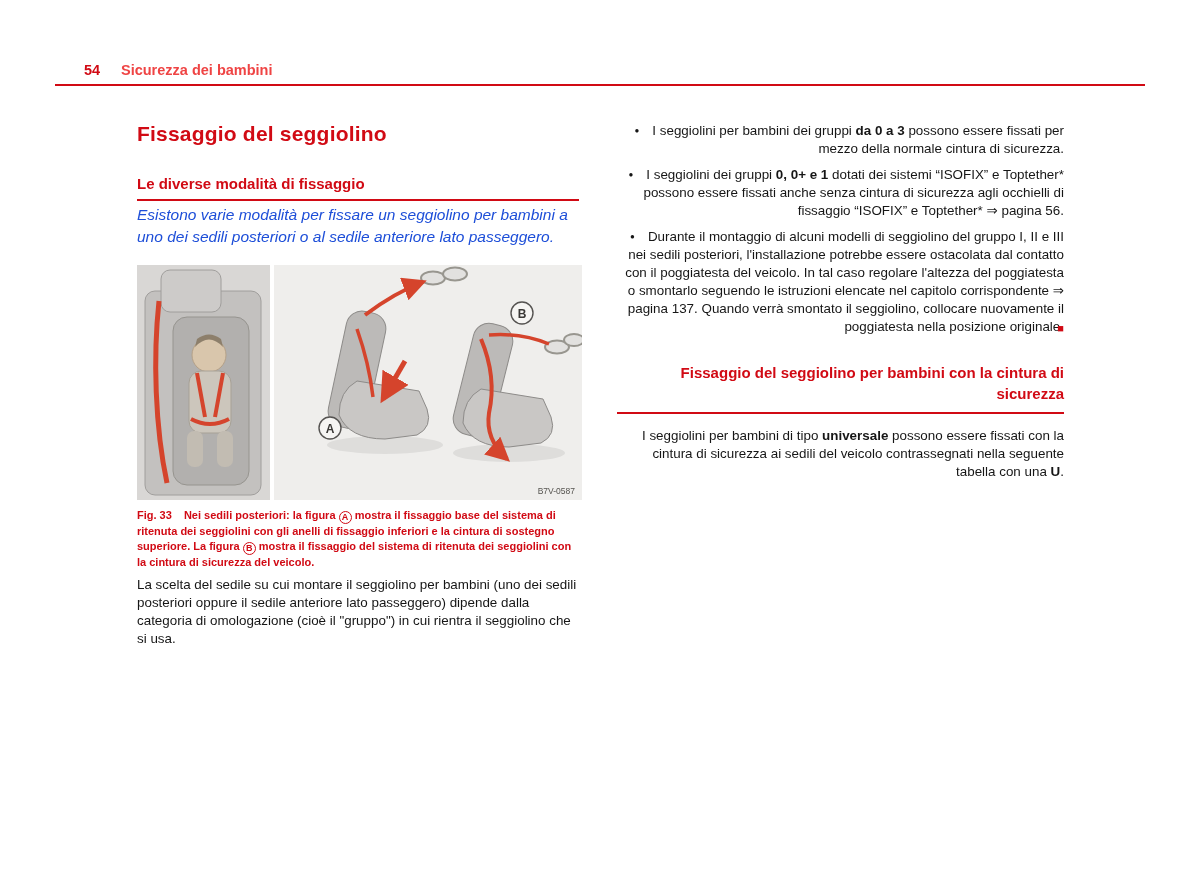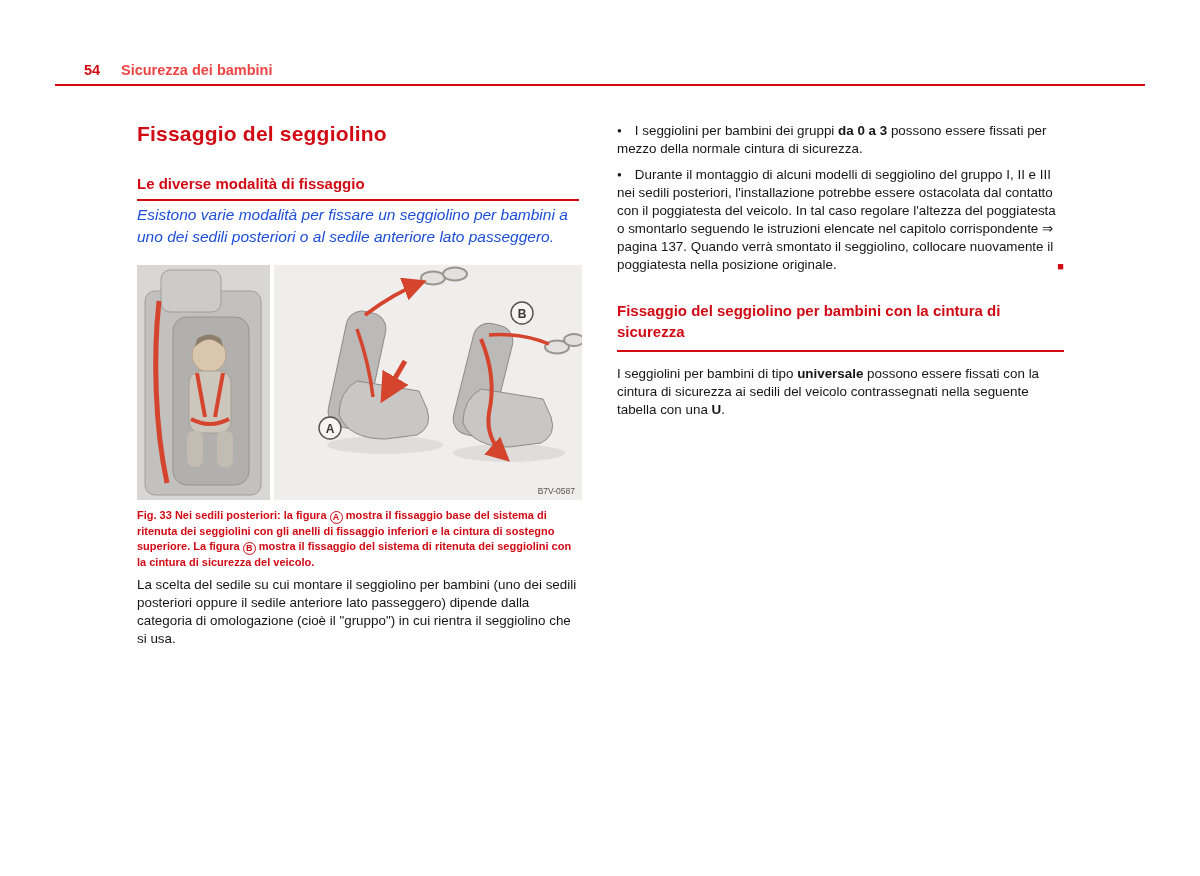--- a/index.html
+++ b/index.html
@@ -15,29 +15,29 @@
     font-family:"Liberation Sans", sans-serif;
     color:#161616;
     overflow:hidden;
   }
   
   .page-number{position:absolute;left:84px;top:62px;font-size:14.5px;font-weight:bold;color:var(--accent-red);}
   .section-title{position:absolute;left:121px;top:62px;font-size:14.5px;font-weight:bold;color:#ef4444;}
   .header-rule{position:absolute;left:55px;top:84px;width:1090px;height:2px;background:var(--accent-red);}
   
   .col-left{position:absolute;left:137px;top:122px;width:442px;}
-  .col-right{position:absolute;left:617px;top:122px;width:447px;}
+  .col-right{position:absolute;left:617px;top:122px;width:447px;text-align:right;}
   
   .main-heading{font-size:21px;font-weight:bold;color:var(--accent-red);margin-bottom:29px;letter-spacing:.2px;}
   .sub-heading{font-size:15px;font-weight:bold;color:var(--accent-red);padding-bottom:7px;border-bottom:2px solid var(--accent-red);margin-bottom:3px;}
   .intro{font-size:15.5px;font-style:italic;line-height:22px;margin-bottom:17px;color:#1d4ed8;}
   .figure-box{width:445px;height:235px;position:relative;background:#ecebe9;}
   .figure-svg{display:block;}
   .figure-caption{margin-top:8px;width:445px;font-size:11px;font-weight:bold;color:var(--accent-red);line-height:15px;}
-  .cap-fig{}
+  .cap-fig{margin-right:9px;}
   .cap-circle{
     display:inline-block;width:13px;height:13px;border:1px solid var(--accent-red);
     border-radius:50%;font-size:9px;line-height:11px;text-align:center;vertical-align:-1px;
   }
   .body-para{margin-top:6px;font-size:13.4px;line-height:18px;color:#161616;}
   
   .bullet{position:relative;font-size:13.4px;line-height:18px;margin-bottom:8px;color:#161616;}
   .bullet-marker{font-size:8px;margin-right:13px;vertical-align:2px;color:#161616;}
   .end-square{position:absolute;right:0;bottom:2px;color:var(--accent-red);font-size:11px;line-height:11px;}
   .end-triangle{position:absolute;right:-1px;bottom:1px;color:var(--accent-red);font-size:13px;line-height:13px;}
@@ -141,20 +141,21 @@
       <span>mostra il fissaggio del sistema di ritenuta dei seggiolini con la cintura di sicurezza del veicolo.</span>
     </p>
 
     <p class="body-para">La scelta del sedile su cui montare il seggiolino per bambini (uno dei sedili posteriori oppure il sedile anteriore lato passeggero) dipende dalla categoria di omologazione (cioè il "gruppo") in cui rientra il seggiolino che si usa.</p>
   </div>
 
   <div class="col-right">
 
     <p class="bullet"><span class="bullet-marker">●</span><span>I seggiolini per bambini dei gruppi </span><strong>da 0 a 3</strong><span> possono essere fissati per mezzo della normale cintura di sicurezza.</span></p>
 
+    <p class="bullet"><span class="bullet-marker">●</span><span>I seggiolini dei gruppi </span><strong>0, 0+ e 1</strong><span> dotati dei sistemi “ISOFIX” e Toptether* possono essere fissati anche senza cintura di sicurezza agli occhielli di fissaggio “ISOFIX” e Toptether* ⇒ pagina 56.</span></p>
 
     <p class="bullet"><span class="bullet-marker">●</span><span>Durante il montaggio di alcuni modelli di seggiolino del gruppo I, II e III nei sedili posteriori, l'installazione potrebbe essere ostacolata dal contatto con il poggiatesta del veicolo. In tal caso regolare l'altezza del poggiatesta o smontarlo seguendo le istruzioni elencate nel capitolo corrispondente ⇒ pagina 137. Quando verrà smontato il seggiolino, collocare nuovamente il poggiatesta nella posizione originale.</span><span class="end-square">■</span></p>
 
     <h3 class="section-heading">Fissaggio del seggiolino per bambini con la cintura di sicurezza</h3>
 
     <p class="plain-para"><span>I seggiolini per bambini di tipo </span><strong>universale</strong><span> possono essere fissati con la cintura di sicurezza ai sedili del veicolo contrassegnati nella seguente tabella con una </span><strong>U</strong><span>.</span></p>
 
 
   </div>
 </div>

